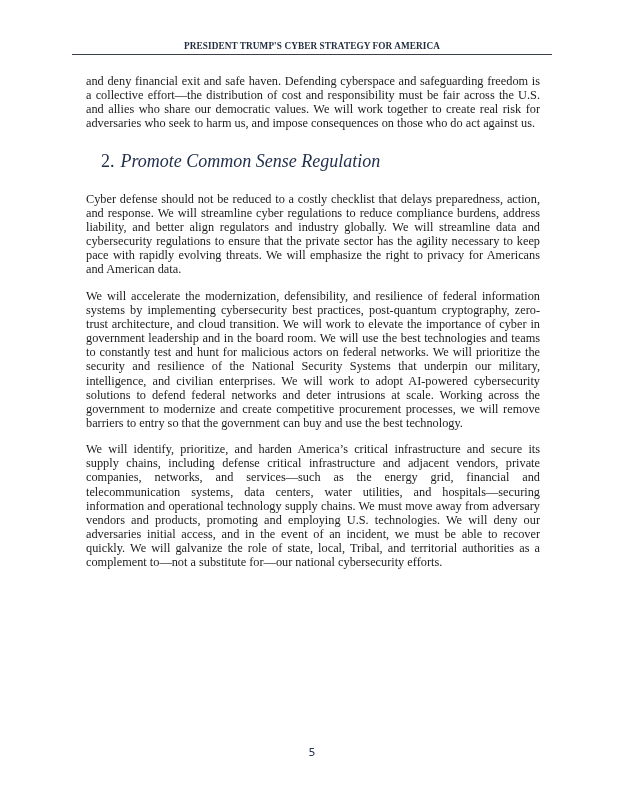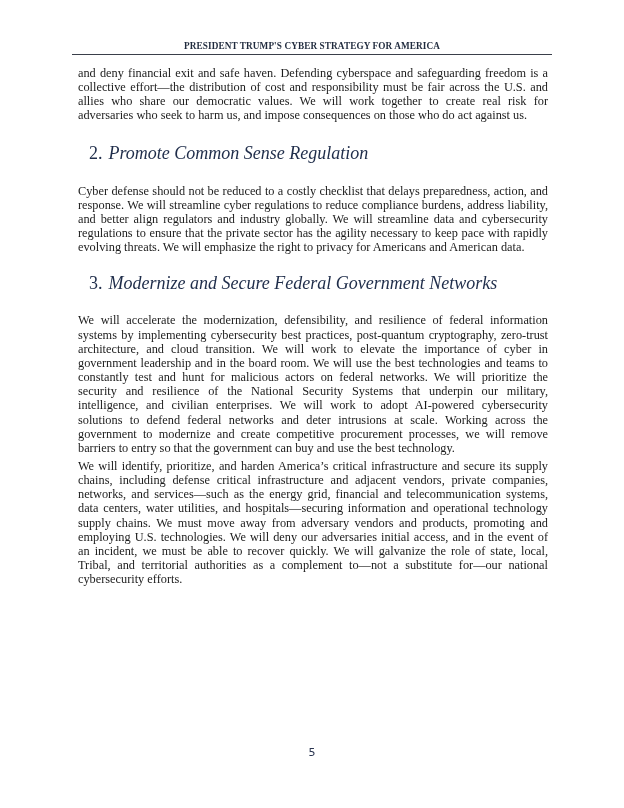--- a/index.html
+++ b/index.html
@@ -37,28 +37,28 @@
       height: 0;
       border-top: 1.5px solid #3a3f4a;
     }
     .content {
       position: absolute;
       left: 74px;
       top: 62px;
       width: 478px;
     }
     .para {
-      margin: 4px;
+      margin: 12px;
       font-size: 12.3px;
       line-height: 14.15px;
       text-align: justify;
       color: #1b1b1b;
     }
     .section-heading {
-      margin: 0;
+      margin: 12px;
       font-family: "Liberation Serif", serif;
       font-style: italic;
       font-weight: normal;
       font-size: 18px;
       color: #1f2d4a;
       padding-left: 15px;
       height: 20px;
       line-height: 20px;
     }
     .section-heading .num {
@@ -88,21 +88,18 @@
 </div>
 
 <div class="content">
   <p class="para">and deny financial exit and safe haven. Defending cyberspace and safeguarding freedom is a collective effort—the distribution of cost and responsibility must be fair across the U.S. and allies who share our democratic values. We will work together to create real risk for adversaries who seek to harm us, and impose consequences on those who do act against us.</p>
 
   <h2 class="section-heading sp-h1">
     <span class="num">2.</span><span>Promote Common Sense Regulation</span>
   </h2>
   <p class="para">Cyber defense should not be reduced to a costly checklist that delays preparedness, action, and response. We will streamline cyber regulations to reduce compliance burdens, address liability, and better align regulators and industry globally. We will streamline data and cybersecurity regulations to ensure that the private sector has the agility necessary to keep pace with rapidly evolving threats. We will emphasize the right to privacy for Americans and American data.</p>
 
-  <h2 class="section-heading sp-h2">
-    <span class="num">3.</span><span>Modernize and Secure Federal Government Networks</span>
-  </h2>
   <p class="para">We will accelerate the modernization, defensibility, and resilience of federal information systems by implementing cybersecurity best practices, post-quantum cryptography, zero-trust architecture, and cloud transition. We will work to elevate the importance of cyber in government leadership and in the board room. We will use the best technologies and teams to constantly test and hunt for malicious actors on federal networks. We will prioritize the security and resilience of the National Security Systems that underpin our military, intelligence, and civilian enterprises. We will work to adopt AI-powered cybersecurity solutions to defend federal networks and deter intrusions at scale. Working across the government to modernize and create competitive procurement processes, we will remove barriers to entry so that the government can buy and use the best technology.</p>
 
   <p class="para">We will identify, prioritize, and harden America’s critical infrastructure and secure its supply chains, including defense critical infrastructure and adjacent vendors, private companies, networks, and services—such as the energy grid, financial and telecommunication systems, data centers, water utilities, and hospitals—securing information and operational technology supply chains. We must move away from adversary vendors and products, promoting and employing U.S. technologies. We will deny our adversaries initial access, and in the event of an incident, we must be able to recover quickly. We will galvanize the role of state, local, Tribal, and territorial authorities as a complement to—not a substitute for—our national cybersecurity efforts.</p>
 </div>
 
 <div class="page-number">5</div>
 
 </body></html>

